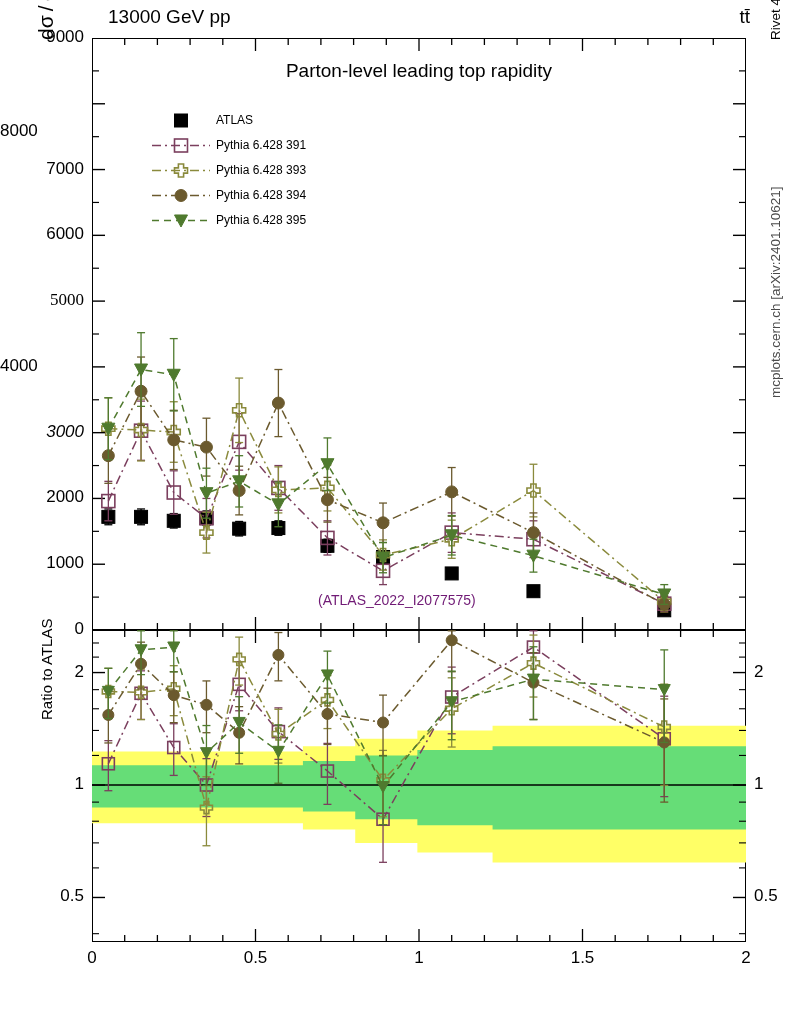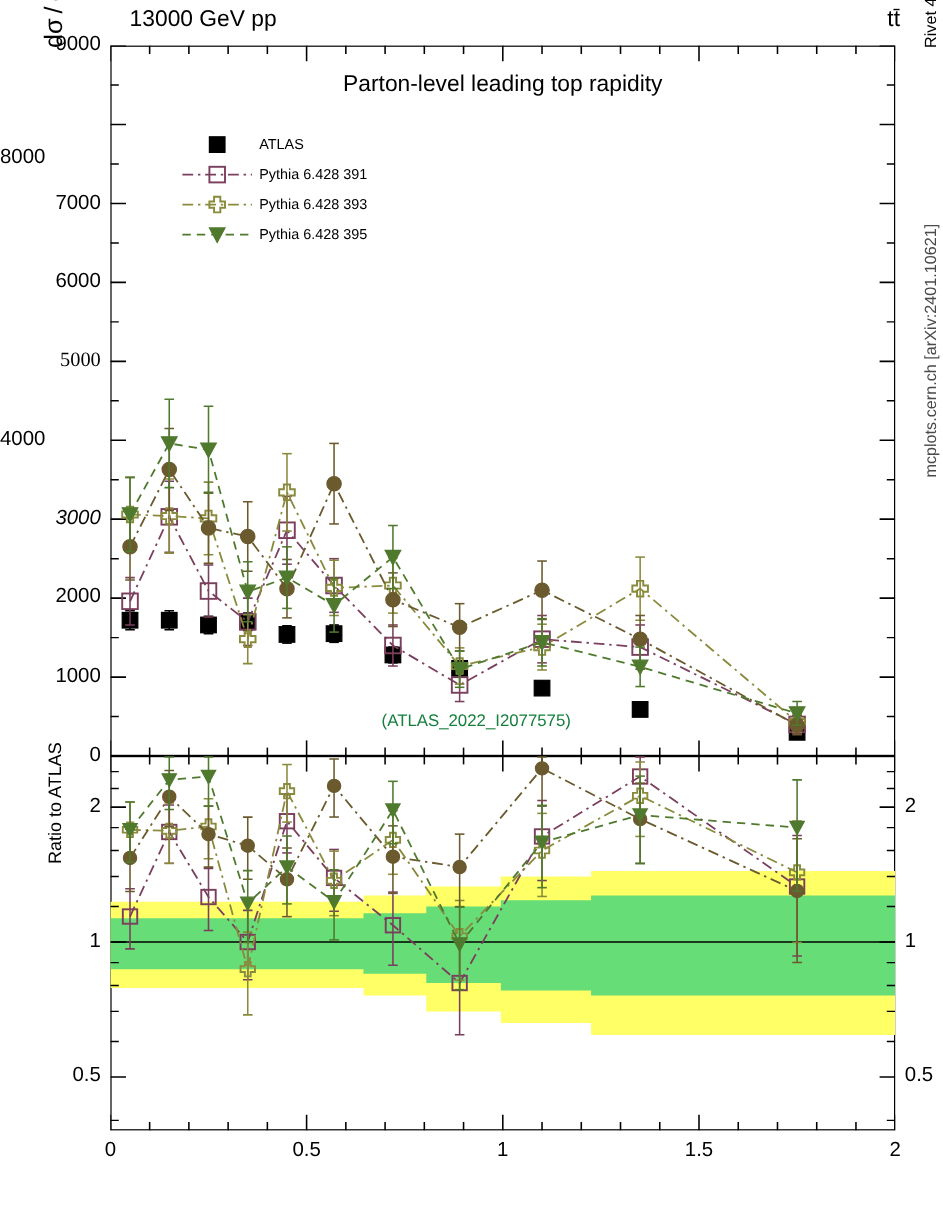--- a/index.html
+++ b/index.html
@@ -32,21 +32,21 @@
 
   
   .plot-title{left:92px;top:60px;width:654px;text-align:center;font-size:19px;}
 
   
   #legend{left:150px;top:108px;font-size:12px;line-height:25px;}
   #legend .row{display:flex;align-items:center;height:25px;}
   #legend .marker{width:62px;height:25px;position:relative;flex:none;}
   #legend .lbl{padding-left:4px;}
 
-  .watermark{font-size:14px;color:#15803d;}
+  .watermark{font-size:14px;color:#701a75;}
 
   .xaxis-title{font-size:19px;margin-top:48px;}
 </style>
 </head>
 <body>
 
 <div id="root">
 
   <div class="abs hdr-left">13000 GeV pp</div>
   <div class="abs hdr-right">tt̄</div>
@@ -419,20 +419,29 @@
           <svg width="62" height="25">
             <line x1="2" y1="12.5" x2="60" y2="12.5" stroke="#8a8a3c" stroke-width="1.5" stroke-dasharray="9,4,2,4"></line>
             <polygon points="28.4,6 33.6,6 33.6,9.9 37.5,9.9 37.5,15.1 33.6,15.1 33.6,19 28.4,19 28.4,15.1 24.5,15.1 24.5,9.9 28.4,9.9" fill="none" stroke="#8a8a3c" stroke-width="1.6"></polygon>
           </svg>
         </div>
         <div class="lbl">Pythia 6.428 393</div>
       </div>
       <div class="row">
         <div class="marker">
           <svg width="62" height="25">
+            <line x1="2" y1="12.5" x2="60" y2="12.5" stroke="#6b5a2e" stroke-width="1.5" stroke-dasharray="9,4,2,4"></line>
+            <circle cx="31" cy="12.5" r="5.98" fill="#6b5a2e" stroke="#6b5a2e"></circle>
+          </svg>
+        </div>
+        <div class="lbl">Pythia 6.428 394</div>
+      </div>
+      <div class="row">
+        <div class="marker">
+          <svg width="62" height="25">
             <line x1="2" y1="12.5" x2="60" y2="12.5" stroke="#4f7a2e" stroke-width="1.5" stroke-dasharray="7,5"></line>
             <polygon points="24.5,6.9750000000000005 37.5,6.9750000000000005 31,19" fill="#4f7a2e" stroke="#4f7a2e"></polygon>
           </svg>
         </div>
         <div class="lbl">Pythia 6.428 395</div>
       </div>
     </div>
 
   <div class="abs" id="ratioframe"></div>
   <svg class="abs" id="ratio-svg" style="left:92px;top:630px;" width="654" height="312">

